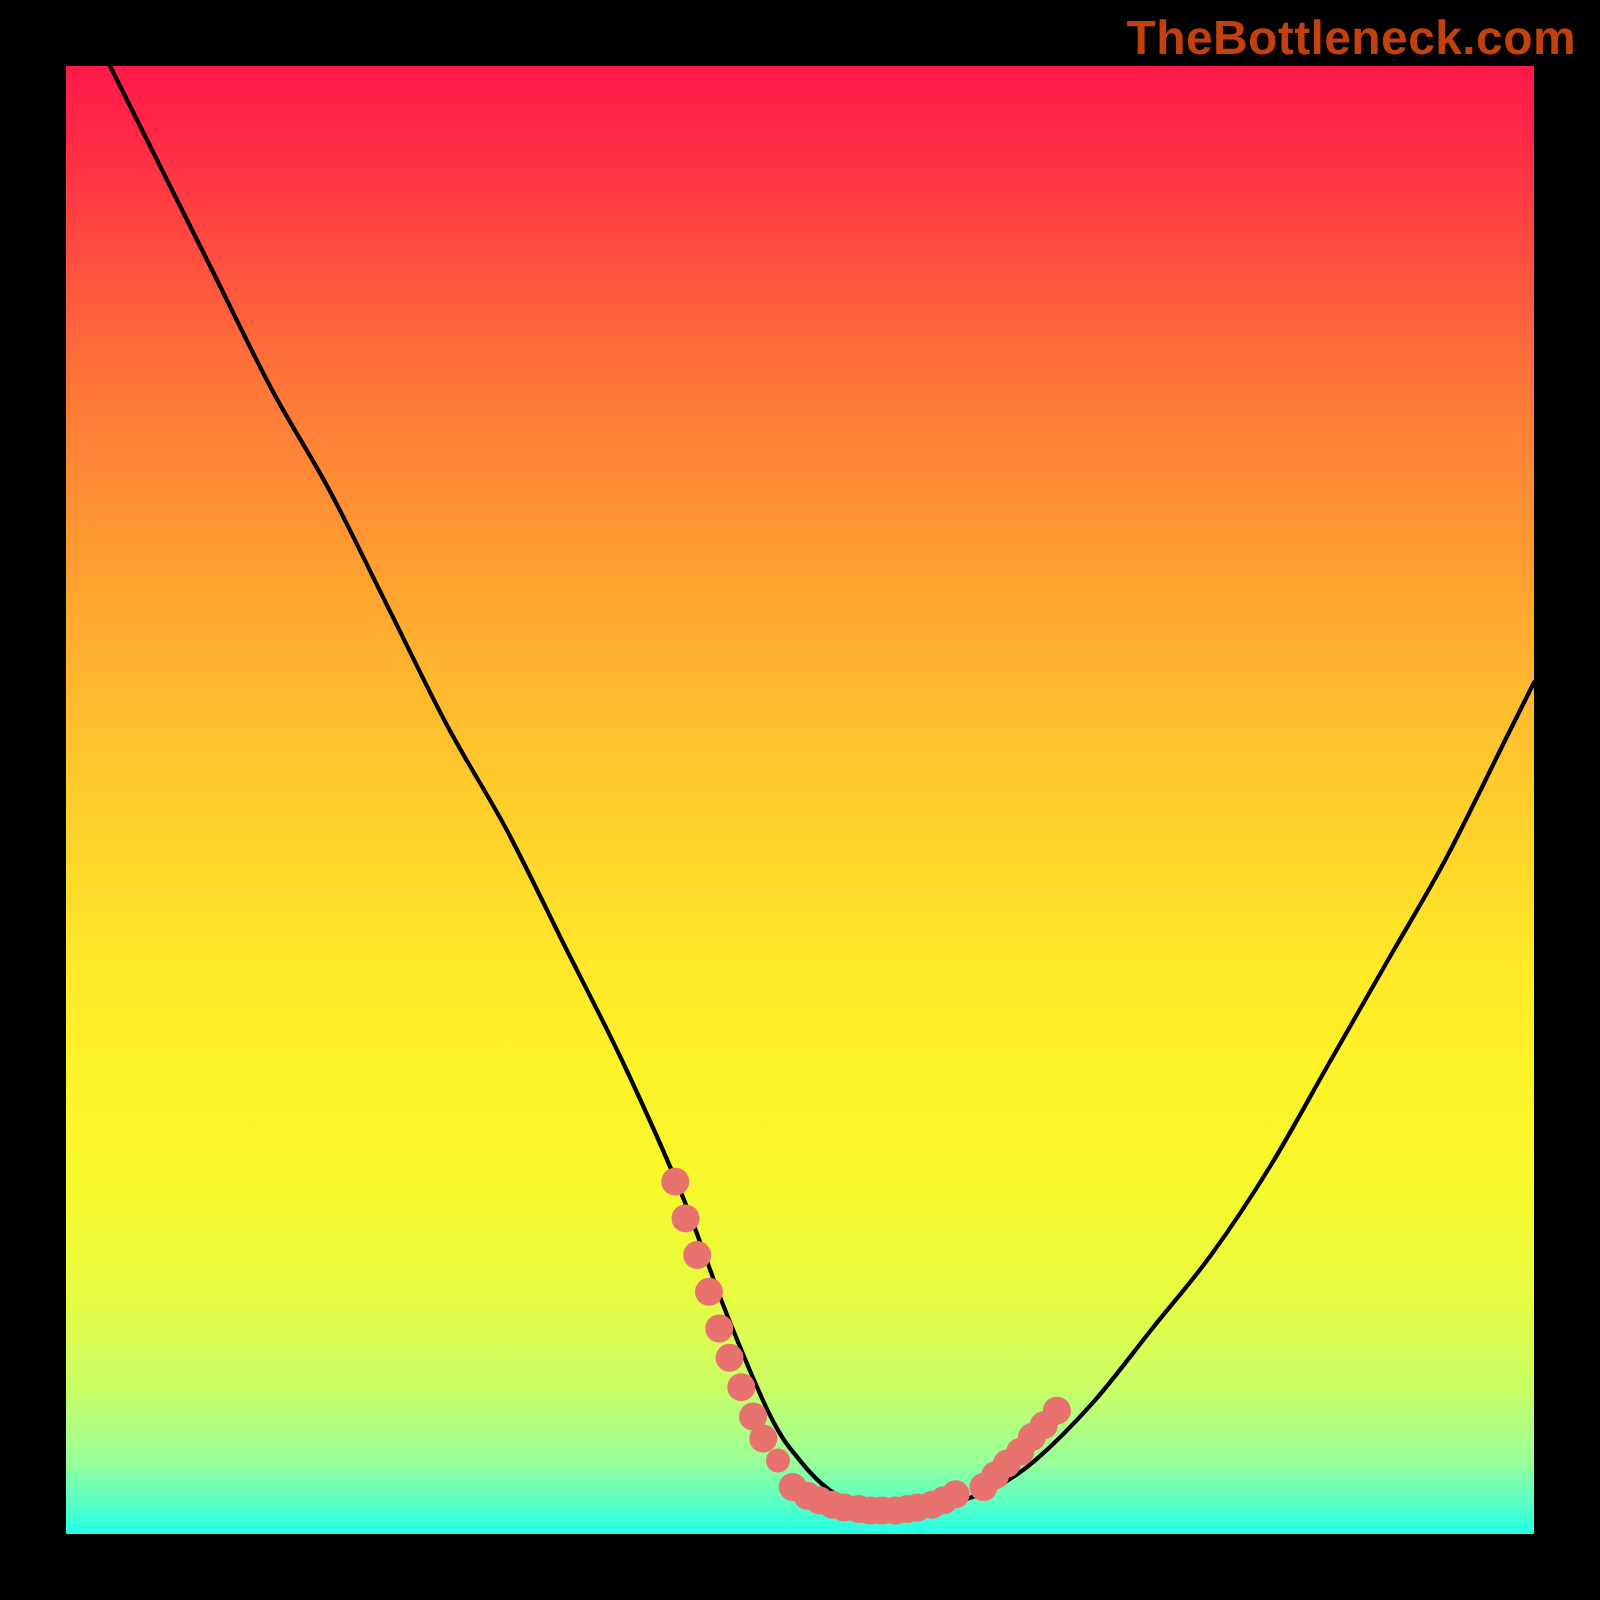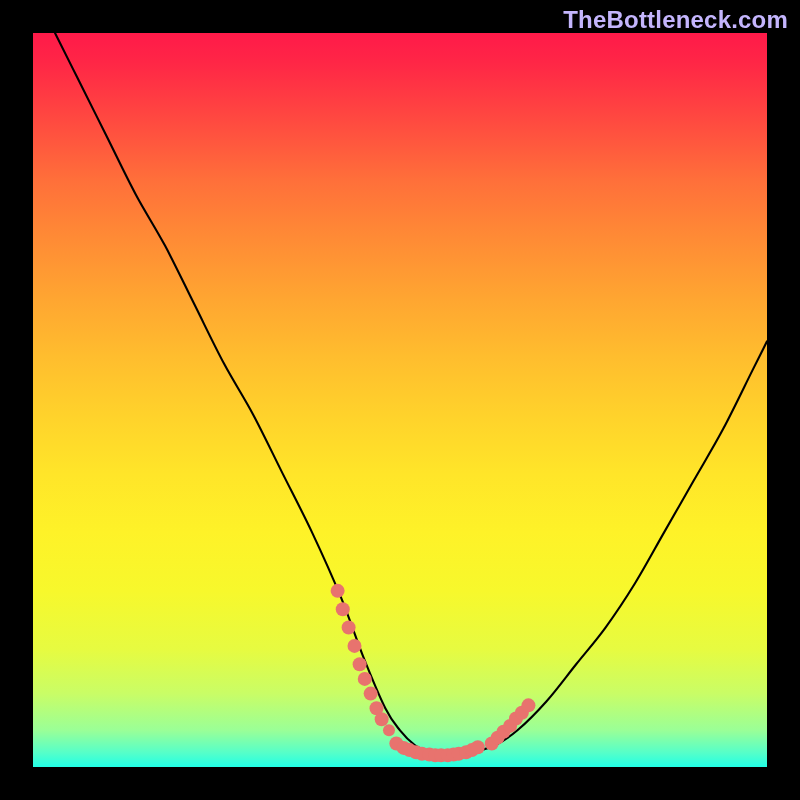--- a/index.html
+++ b/index.html
@@ -34,21 +34,21 @@
       #57ffc8 98%,
       #22ffe6 100%);
   }
   .watermark {
     position: absolute;
     top: 6px;
     right: 12px;
     font-family: Arial, Helvetica, sans-serif;
     font-size: 24px;
     font-weight: 600;
-    color: #c4b5fd;
+    color: #c2410c;
     letter-spacing: 0.2px;
   }
   svg.overlay {
     position: absolute;
     left: 0;
     top: 0;
   }
 </style>
 </head>
 <body>

